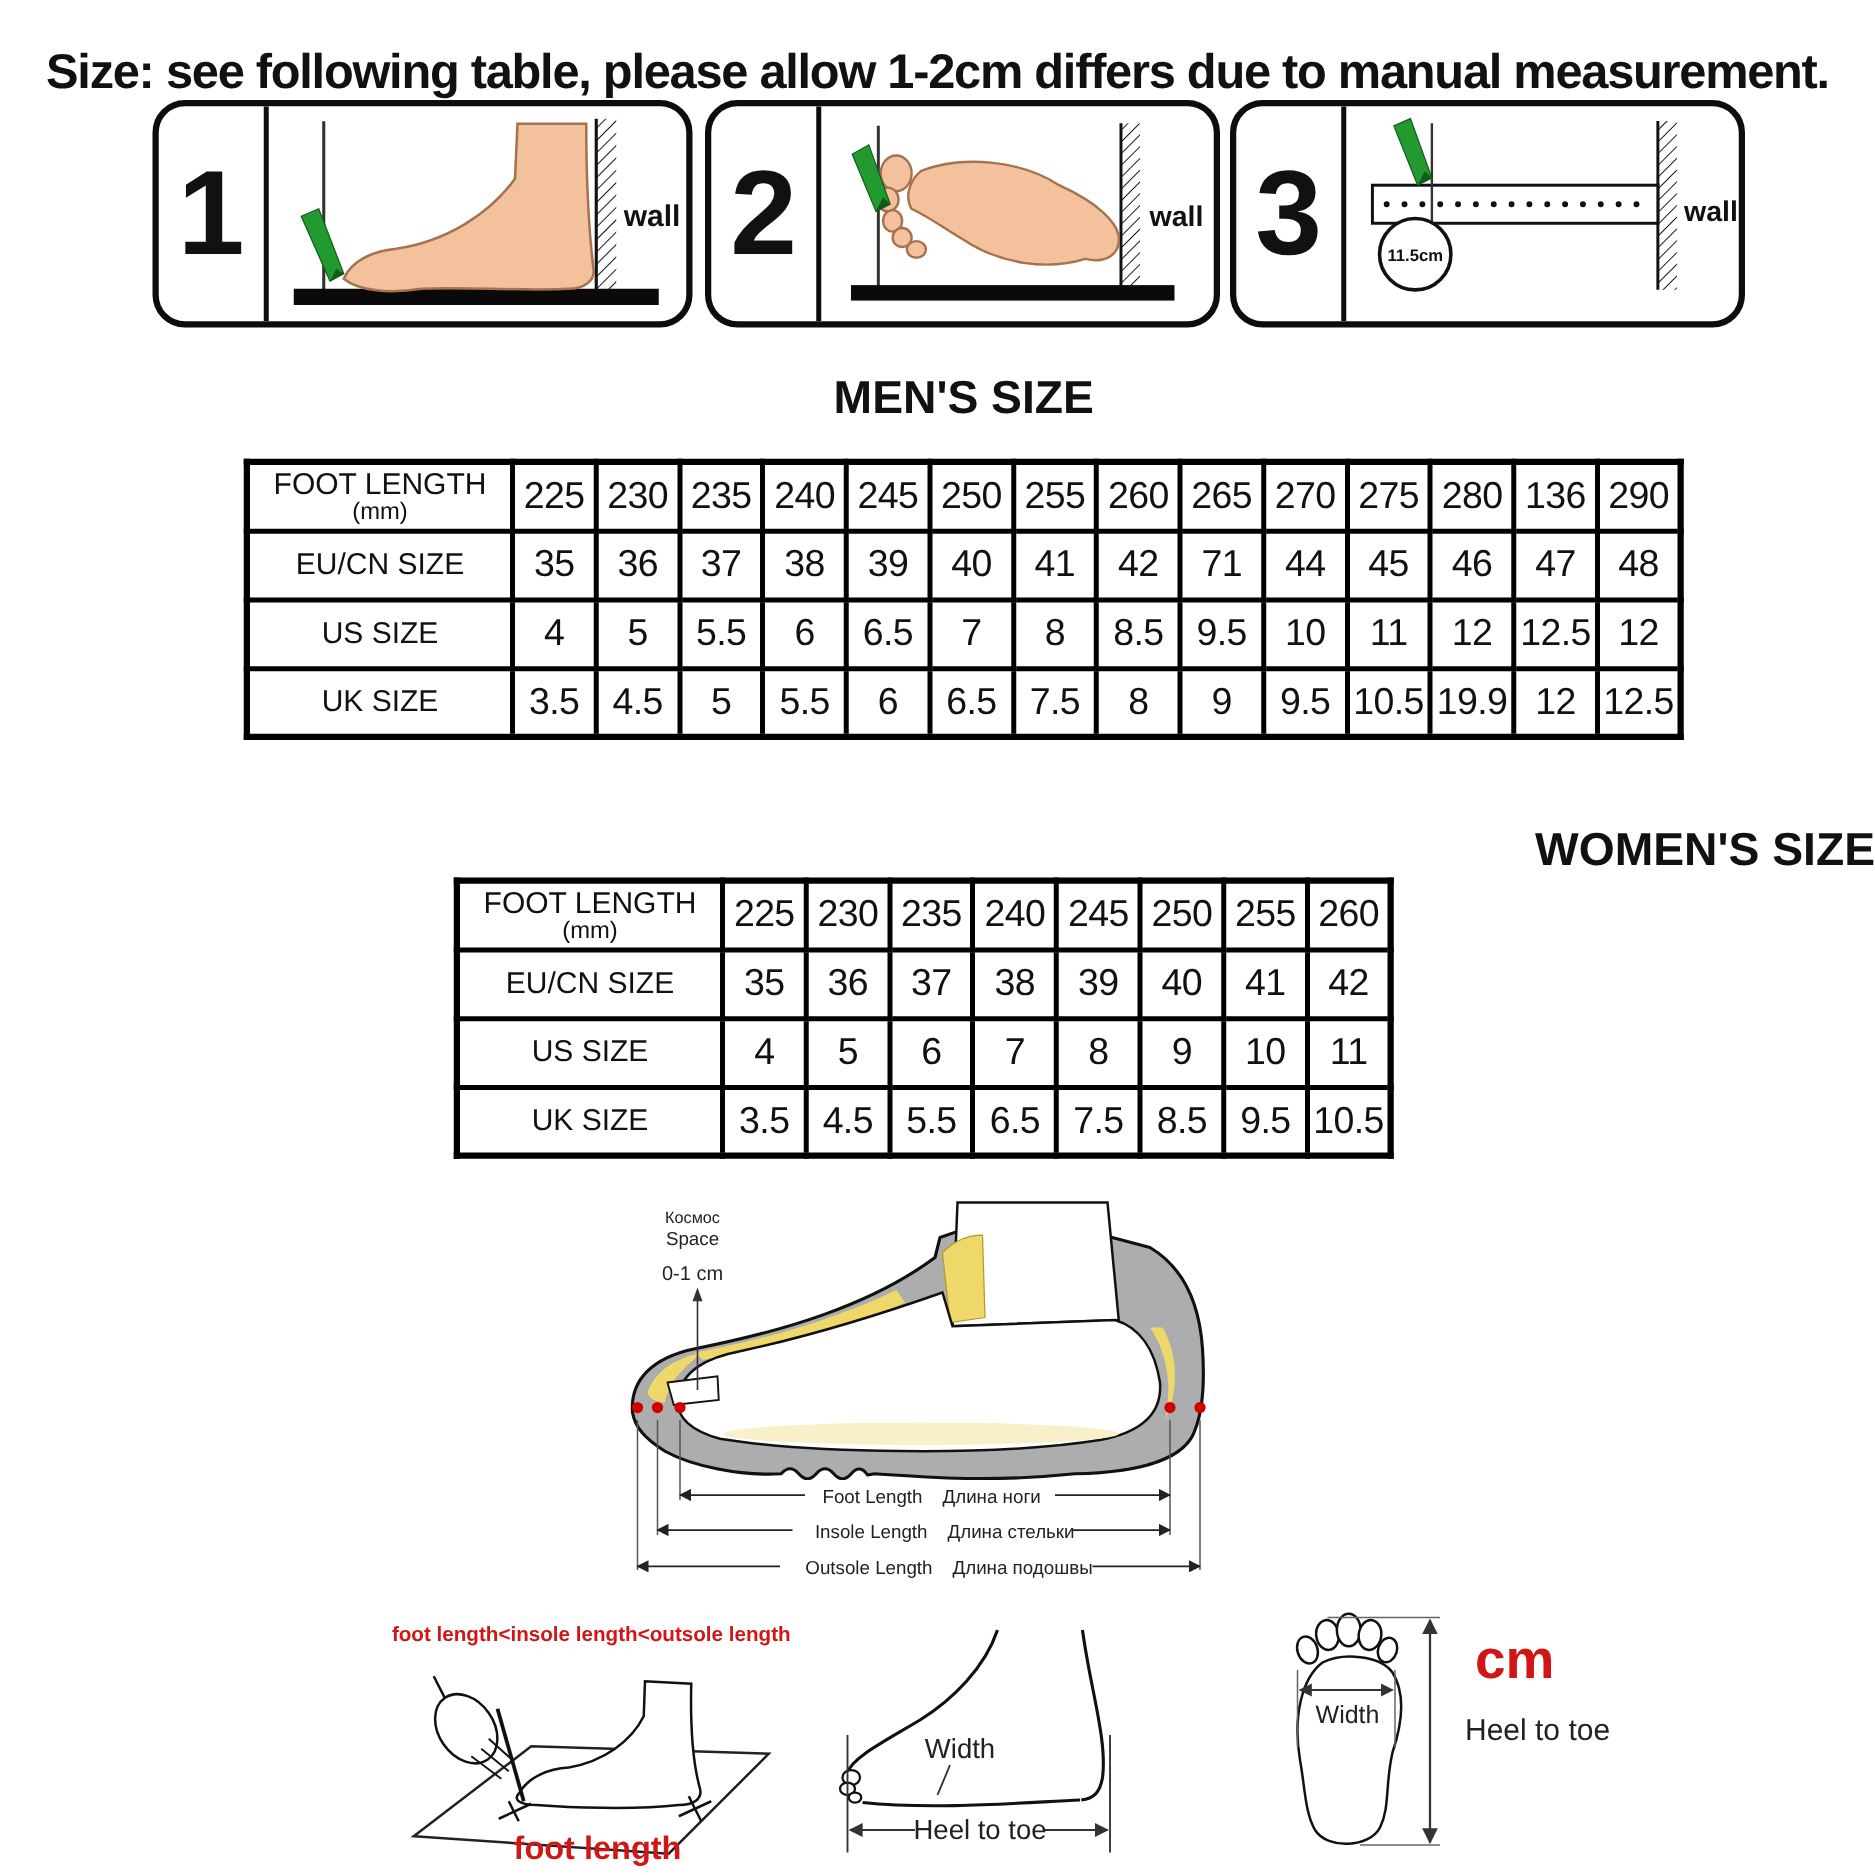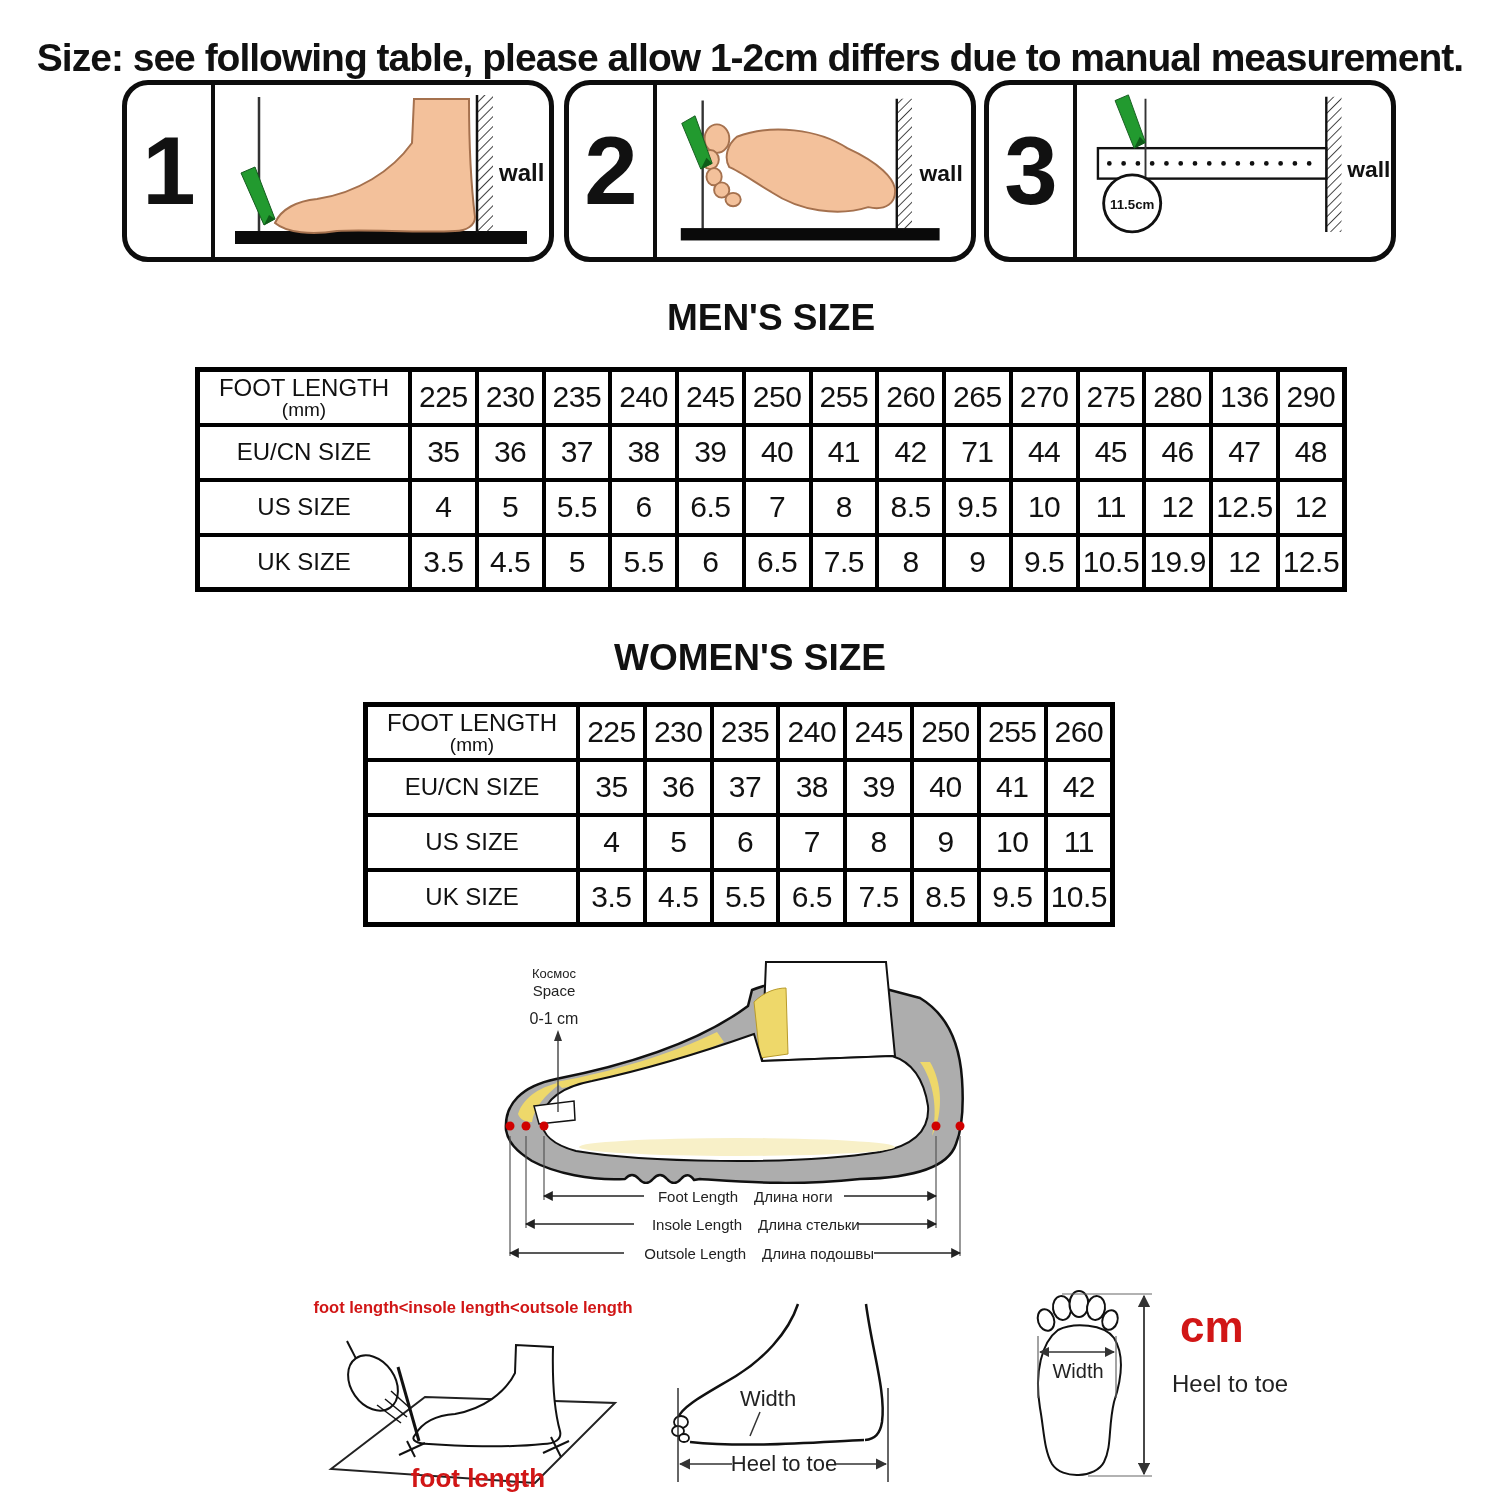--- a/index.html
+++ b/index.html
@@ -13,21 +13,21 @@
   .panel{position:absolute;top:80px;height:182px;border:5px solid #0d0d0d;border-radius:26px;
          background:#fff;display:flex;overflow:hidden;box-sizing:border-box;}
   .panel-num{width:84px;border-right:4px solid #0d0d0d;display:flex;align-items:center;
              justify-content:center;font-size:96px;font-weight:800;flex:none;}
   .panel-art{flex:1;position:relative;}
   .panel-art svg{display:block;width:100%;height:100%;}
 
   .section-title{position:absolute;width:100%;left:0;text-align:center;
                  font-size:37px;font-weight:800;letter-spacing:0;}
   #mens-title{top:297px;padding-left:21px;}
-  #womens-title{top:637px;}
+  #womens-title{top:659px;text-align:right;}
 
   table.size-table{position:absolute;border-collapse:collapse;table-layout:fixed;
                    background:#fff;border:5px solid #000;}
   .size-table th,.size-table td{border:4px solid #000;text-align:center;vertical-align:middle;padding:0;}
   .size-table tr{height:55px;}
   #mens-table{left:195px;top:367px;width:1152px;}
   #womens-table{left:363px;top:702px;width:752px;}
   .rowhead{width:208px;font-size:24px;font-weight:400;line-height:1.05;}
   .rh-sub{font-size:19px;font-weight:400;}
   .size-table td{font-size:30px;font-weight:400;letter-spacing:-0.5px;}

